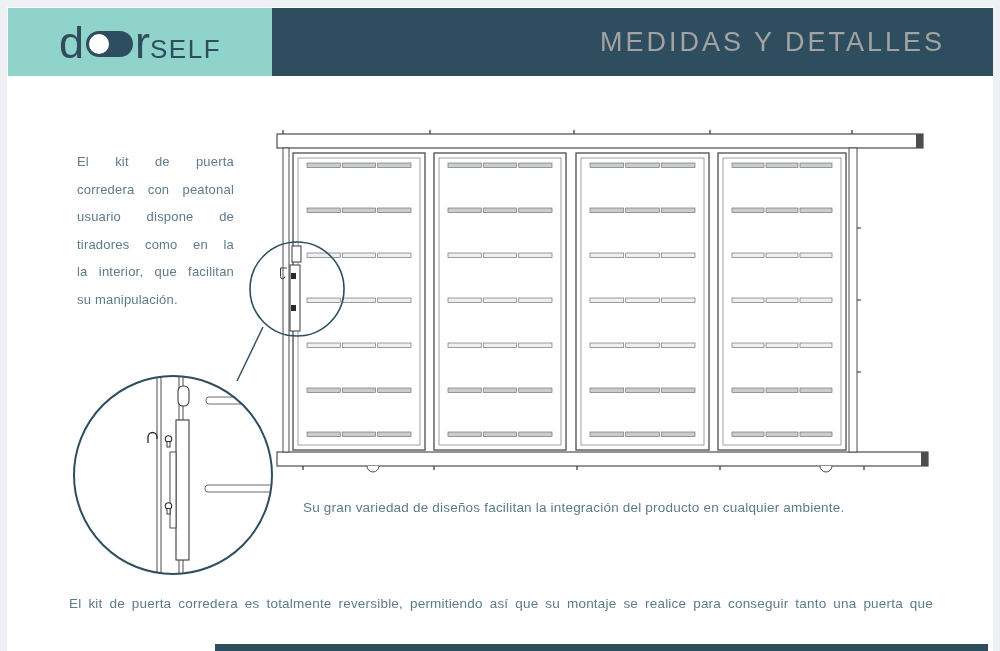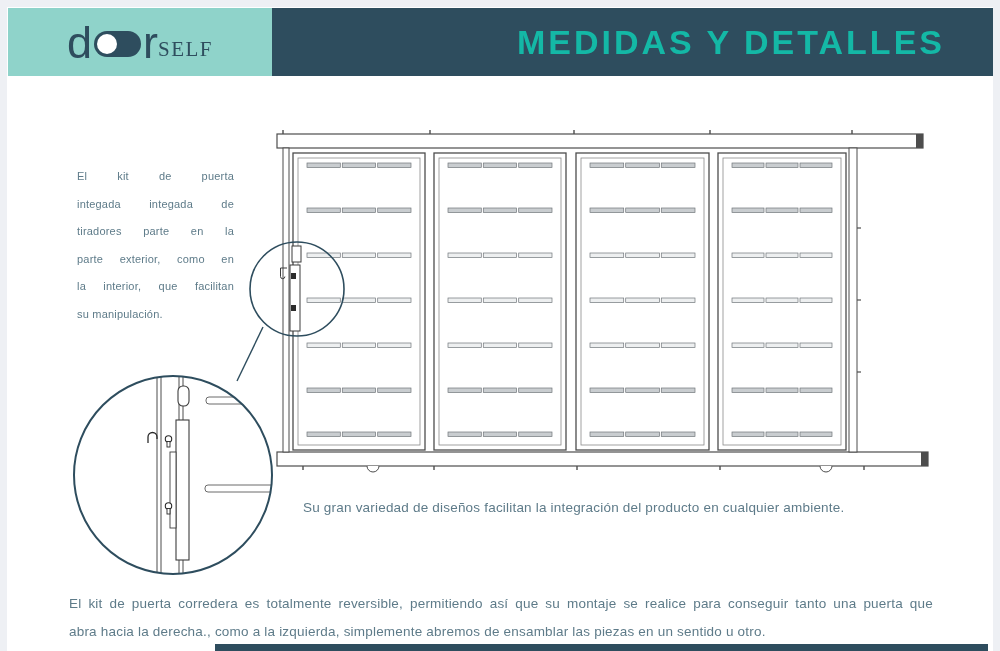--- a/index.html
+++ b/index.html
@@ -25,37 +25,37 @@
   .logo .l-d { font-size:45px; font-weight:400; line-height:1; letter-spacing:0; }
   .logo .toggle {
     position:relative; width:47px; height:26px; background:#2e4d5e;
     border-radius:13px; margin:4px 2px 0 2px;
   }
   .logo .toggle .knob {
     position:absolute; left:3px; top:3px; width:20px; height:20px;
     background:#ffffff; border-radius:50%;
   }
   .logo .l-r { font-size:45px; font-weight:400; line-height:1; }
-  .logo .l-self { font-size:21px; font-weight:400; letter-spacing:1.5px; margin-top:14px;font-family:Liberation Serif, serif; }
+  .logo .l-self { font-size:26px; font-weight:400; letter-spacing:1.5px; margin-top:14px; }
 
   .header-right {
     position:absolute; left:272px; top:8px; width:721px; height:68px;
     background:#2e4d5e; display:flex; align-items:center; justify-content:flex-end;
     padding-right:48px;
   }
   .header-right .title {
-    color:#14b8a6; font-size:34px; font-weight:700; letter-spacing:3px;
+    color:#a3a3a3; font-size:27px; font-weight:400; letter-spacing:3px;
   }
 
   
   .txt { color:#5e7b89; }
   .stretch { text-align:justify; text-align-last:justify; }
   #intro-paragraph {
-    position:absolute; left:77px; top:163px; width:157px;
-    font-size:11px; line-height:27.5px; letter-spacing:0.2px;
+    position:absolute; left:77px; top:148px; width:157px;
+    font-size:13px; line-height:27.5px; letter-spacing:0.2px;
   }
   #details-paragraph {
     position:absolute; left:303px; top:494px; width:632px;
     font-size:13.5px; line-height:28px; letter-spacing:0.2px;
   }
   #footer-paragraph {
     position:absolute; left:69px; top:590px; width:864px;
     font-size:13.5px; line-height:27.5px; letter-spacing:0.2px;
   }
 
@@ -262,29 +262,28 @@
       </g>
       <rect x="206" y="397" width="66" height="7" rx="3" fill="#ffffff" stroke="#5a5a5a" stroke-width="0.9"></rect>
       <rect x="205" y="485" width="70" height="7" rx="3" fill="#ffffff" stroke="#5a5a5a" stroke-width="0.9"></rect>
     </g>
     <circle cx="173" cy="475" r="99" fill="none" stroke="#2e4d5e" stroke-width="2"></circle>
   </g>
 </svg>
 
 <div id="intro-paragraph" class="txt">
   <div class="stretch">El kit de puerta</div>
-  <div class="stretch">integada integada de</div>
-  <div class="stretch">tiradores parte en la</div>
-  <div class="stretch">parte exterior, como en</div>
+  <div class="stretch">corredera con peatonal</div>
+  <div class="stretch">usuario dispone de</div>
+  <div class="stretch">tiradores como en la</div>
   <div class="stretch">la interior, que facilitan</div>
   <div>su manipulación.</div>
 </div>
 
 <div id="details-paragraph" class="txt">
   <div>Su gran variedad de diseños facilitan la integración del producto en cualquier ambiente.</div>
 </div>
 
 <div id="footer-paragraph" class="txt">
   <div class="stretch">El kit de puerta corredera es totalmente reversible, permitiendo así que su montaje se realice para conseguir tanto una puerta que</div>
-  <div>abra hacia la derecha., como a la izquierda, simplemente abremos de ensamblar las piezas en un sentido u otro.</div>
 </div>
 
 <div id="bottom-bar"></div>
 
 </body></html>

